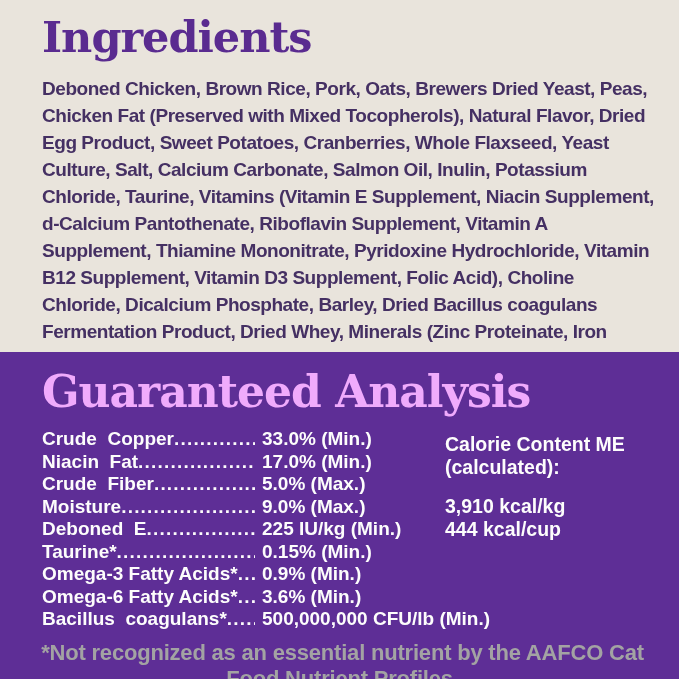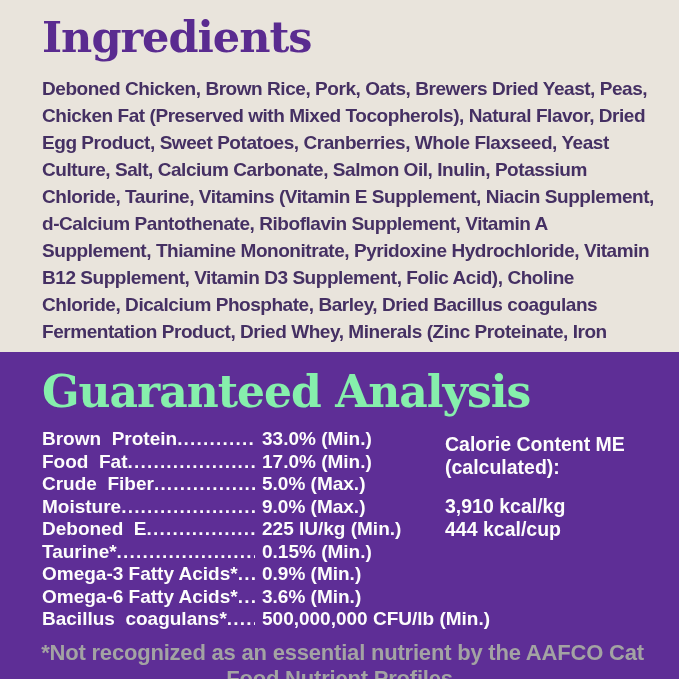--- a/index.html
+++ b/index.html
@@ -58,21 +58,21 @@
     background: #5e2e96;
     color: #fdfdfc;
     box-sizing: border-box;
     padding: 18px 20px 0 42px;
   }
   .analysis-heading {
     font-family: "DejaVu Serif", serif;
     font-weight: 700;
     font-size: 44px;
     line-height: 1;
-    color: #86efac;
+    color: #f0abfc;
     margin: 0;
     letter-spacing: -1px;
   }
   .analysis-grid {
     display: flex;
     margin-top: 14px;
   }
   .analysis-rows {
     width: 403px;
     flex: 0 0 auto;
@@ -141,28 +141,28 @@
   <div class="section-divider"></div>
 
   <section class="analysis-section">
     <h2 class="analysis-heading">Guaranteed Analysis</h2>
 
     <div class="analysis-grid">
 
       <div class="analysis-rows">
         <div class="analysis-row">
           <span class="row-lead">
-              <span class="row-label">Brown  Protein</span>
+              <span class="row-label">Crude  Copper</span>
               <span class="row-dots">....................................................................</span>
             </span>
             <span class="row-value">33.0% (Min.)</span>
         </div>
         <div class="analysis-row">
           <span class="row-lead">
-              <span class="row-label">Food  Fat</span>
+              <span class="row-label">Niacin  Fat</span>
               <span class="row-dots">....................................................................</span>
             </span>
             <span class="row-value">17.0% (Min.)</span>
         </div>
         <div class="analysis-row">
           <span class="row-lead">
               <span class="row-label">Crude  Fiber</span>
               <span class="row-dots">....................................................................</span>
             </span>
             <span class="row-value">5.0% (Max.)</span>

